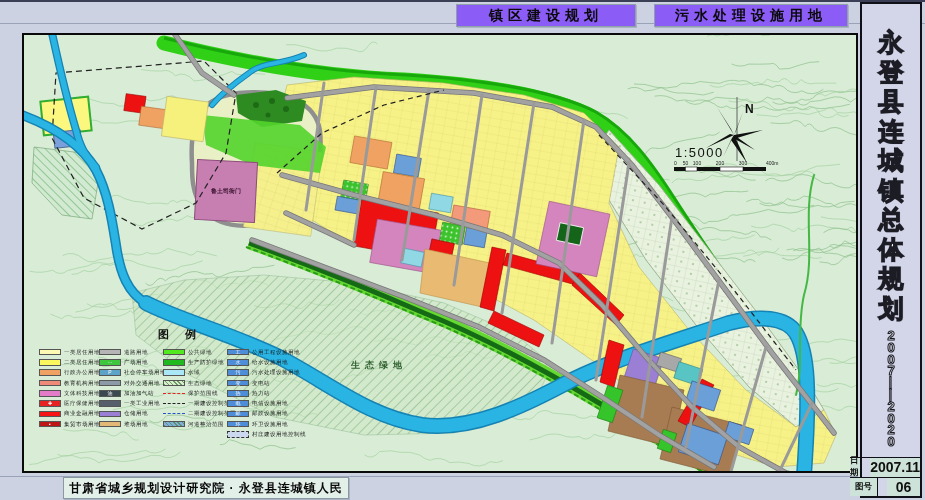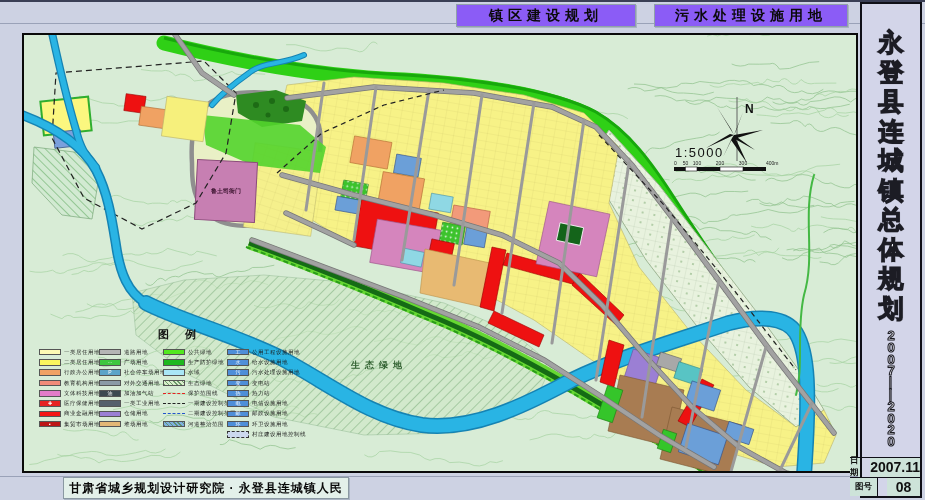--- a/index.html
+++ b/index.html
@@ -506,21 +506,21 @@
       <div class="yr-char">2</div>
       <div class="yr-char">0</div>
     </div>
   <div class="sb-table">
     <div class="sb-row">
       <div class="sb-cell lab">日期</div>
       <div class="sb-cell val">2007.11</div>
     </div>
     <div class="sb-row">
       <div class="sb-cell lab">图号</div>
-      <div class="sb-cell val">08</div>
+      <div class="sb-cell val">06</div>
     </div>
   </div>
 </div>
 
 <div class="botline"></div>
 <div class="footer-box">
   <span>甘肃省城乡规划设计研究院 · 永登县连城镇人民政府</span>
 </div>
 
 </body></html>

